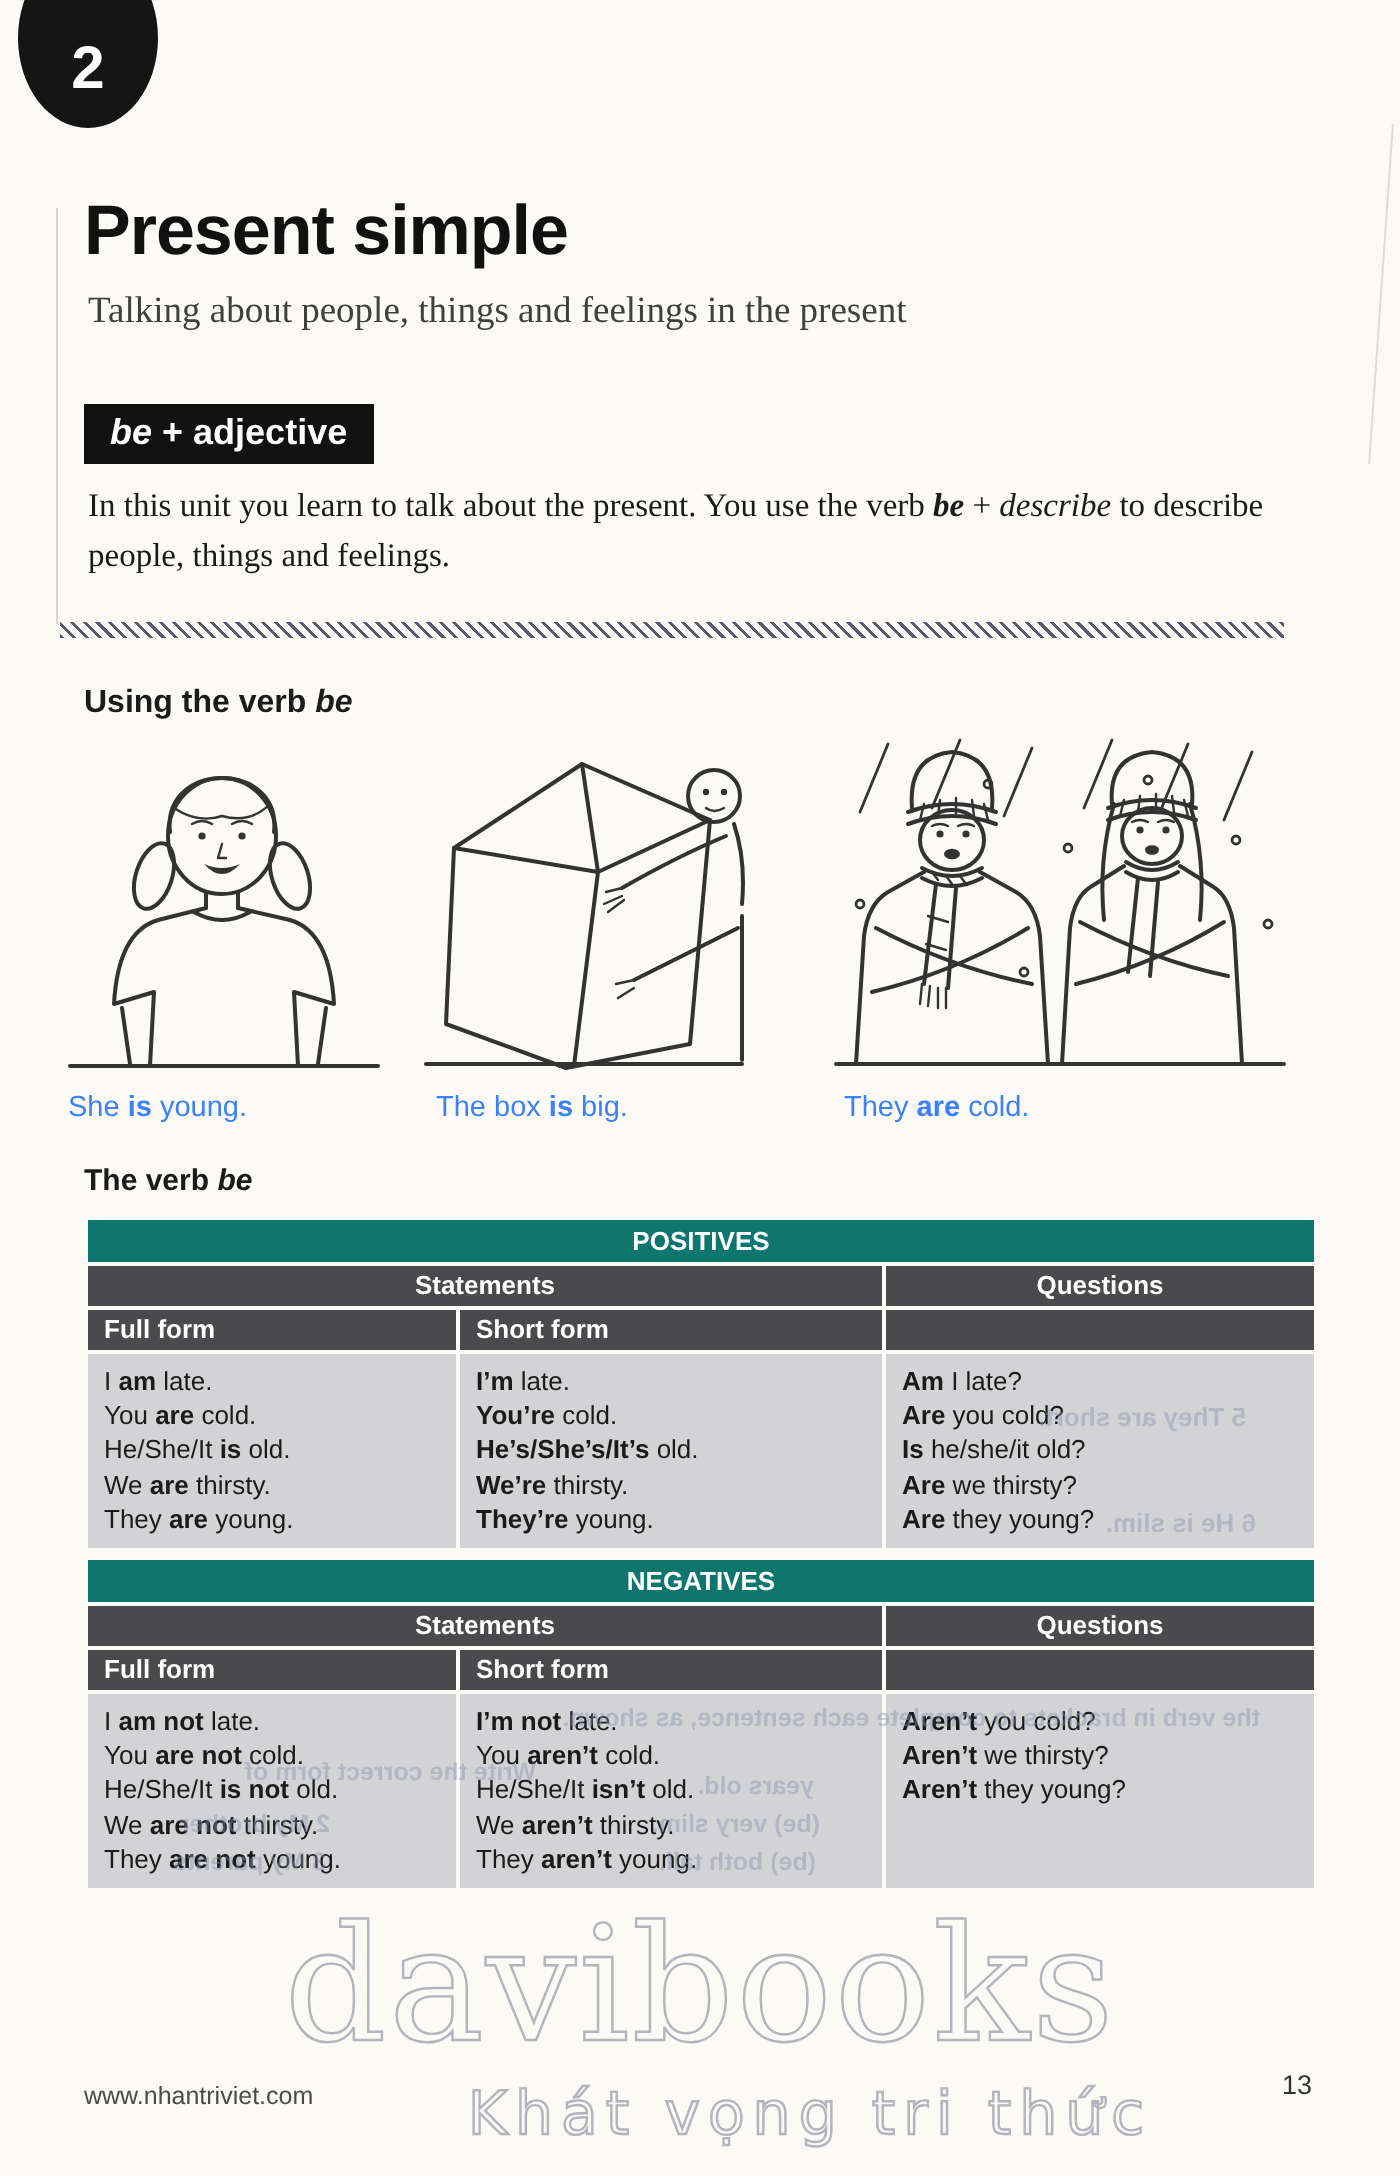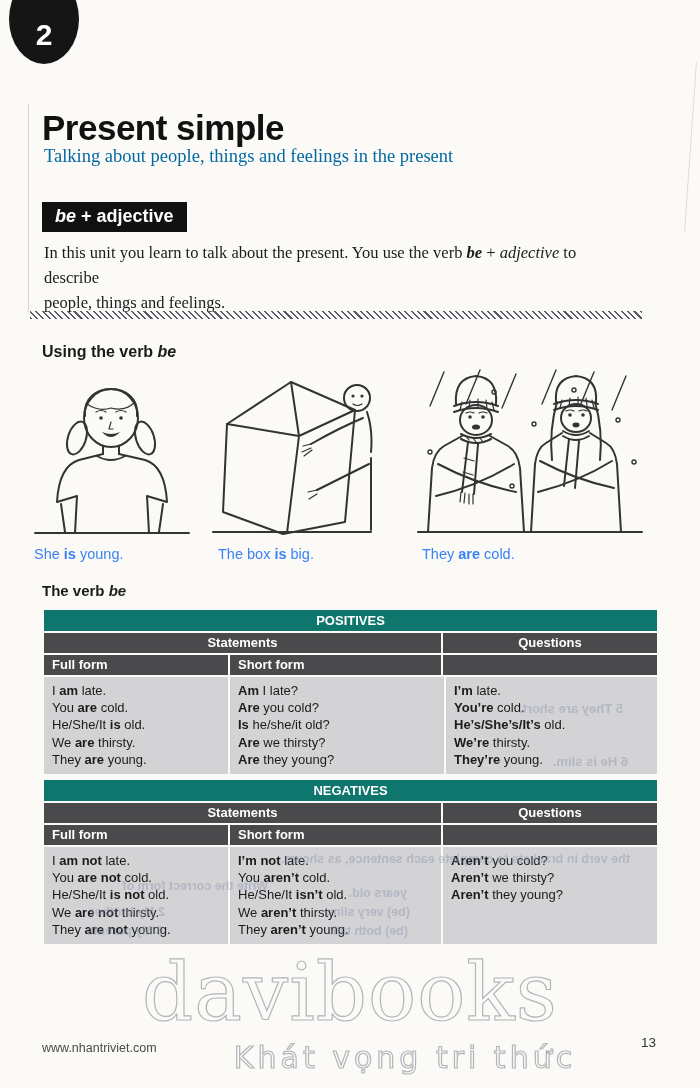--- a/index.html
+++ b/index.html
@@ -8,22 +8,22 @@
     background:#fbfaf7;color:#1b1b1b;
     font-family:"Liberation Sans",sans-serif;
   }
   
   .badge{position:absolute;left:9px;top:-26px;width:70px;height:90px;background:#151515;border-radius:50%;}
   .badge span{position:absolute;left:50%;top:44px;transform:translateX(-50%);color:#fff;font-size:30px;font-weight:bold;}
   
   .edge-line-left{position:absolute;left:28px;top:104px;width:1px;height:208px;background:#d8d4cc;}
   .edge-line-right{position:absolute;left:690px;top:62px;width:1px;height:170px;background:#e0dcd4;transform:rotate(4deg);}
   
-  .title{position:absolute;left:42px;top:96px;font-size:35px;font-weight:bold;letter-spacing:-0.5px;color:#111;margin-top:12px;}
-  .subtitle{position:absolute;left:44px;top:146px;font-family:"Liberation Serif",serif;font-size:18.5px;color:#0369a1;}
+  .title{position:absolute;left:42px;top:96px;font-size:35px;font-weight:bold;letter-spacing:-0.5px;color:#111;}
+  .subtitle{position:absolute;left:44px;top:146px;font-family:"Liberation Serif",serif;font-size:18.5px;color:#404040;}
   .tag{position:absolute;left:42px;top:202px;background:#111;color:#fff;font-size:18px;font-weight:bold;padding:4px 13px 5px 13px;}
   .intro{position:absolute;left:44px;top:240px;width:590px;font-family:"Liberation Serif",serif;font-size:16.5px;line-height:25px;white-space:pre-line;}
   .divider{position:absolute;left:30px;top:311px;width:612px;height:8px;
     background:repeating-linear-gradient(45deg,#5a5a6c 0,#5a5a6c 1.5px,transparent 1.5px,transparent 4.5px);}
   .h-using{position:absolute;left:42px;top:343px;font-size:16px;font-weight:bold;}
   .h-verb{position:absolute;left:42px;top:582px;font-size:15px;font-weight:bold;}
   
   .illo{position:absolute;}
   .illo svg{display:block;}
   .illo path,.illo ellipse,.illo circle,.illo line{fill:none;stroke:#333;stroke-width:2;stroke-linecap:round;stroke-linejoin:round;}
@@ -81,21 +81,21 @@
   <div class="badge">
     <span>2</span>
   </div>
 
   <div class="edge-line-left"></div>
   <div class="edge-line-right"></div>
 
   <div class="title">Present simple</div>
   <div class="subtitle">Talking about people, things and feelings in the present</div>
   <div class="tag"><b><i>be</i></b> <b>+ adjective</b></div>
-  <div class="intro">In this unit you learn to talk about the present. You use the verb <b><i>be</i></b> + <i>adjective</i> to describe
+  <div class="intro">In this unit you learn to talk about the present. You use the verb <b><i>be</i></b> + <i>describe</i> to describe
 people, things and feelings.</div>
   <div class="divider"></div>
 
   <div class="h-using">Using the verb <b><i>be</i></b></div>
 
   <div class="illo" style="left:33px;top:372px;">
     <svg width="158" height="166" viewBox="0 0 158 166">
       <path d="M52,44 C48,8 108,8 104,44"></path>
       <ellipse cx="78" cy="46" rx="27" ry="29"></ellipse>
       <path d="M54,32 Q66,40 78,36 Q92,40 102,30" class="thin"></path>
@@ -195,33 +195,33 @@
       <div class="cell c3"></div>
     </div>
     <div class="t-body">
       <div class="t-col c1">
           <div class="t-line">I <b>am</b> late.</div>
           <div class="t-line">You <b>are</b> cold.</div>
           <div class="t-line">He/She/It <b>is</b> old.</div>
           <div class="t-line">We <b>are</b> thirsty.</div>
           <div class="t-line">They <b>are</b> young.</div>
         </div>
+      <div class="t-col c2">
+          <div class="t-line"><b>I’m</b> late.</div>
+          <div class="t-line"><b>You’re</b> cold.</div>
+          <div class="t-line"><b>He’s/She’s/It’s</b> old.</div>
+          <div class="t-line"><b>We’re</b> thirsty.</div>
+          <div class="t-line"><b>They’re</b> young.</div>
+        </div>
       <div class="t-col c3">
           <div class="t-line"><b>Am</b> I late?</div>
           <div class="t-line"><b>Are</b> you cold?</div>
           <div class="t-line"><b>Is</b> he/she/it old?</div>
           <div class="t-line"><b>Are</b> we thirsty?</div>
           <div class="t-line"><b>Are</b> they young?</div>
-        </div>
-      <div class="t-col c2">
-          <div class="t-line"><b>I’m</b> late.</div>
-          <div class="t-line"><b>You’re</b> cold.</div>
-          <div class="t-line"><b>He’s/She’s/It’s</b> old.</div>
-          <div class="t-line"><b>We’re</b> thirsty.</div>
-          <div class="t-line"><b>They’re</b> young.</div>
         </div>
     </div>
   </div>
 
   <div class="gtable" id="table-negatives">
     <div class="t-title">NEGATIVES</div>
     <div class="t-heads">
       <div class="cell statements">Statements</div>
       <div class="cell questions">Questions</div>
     </div>

